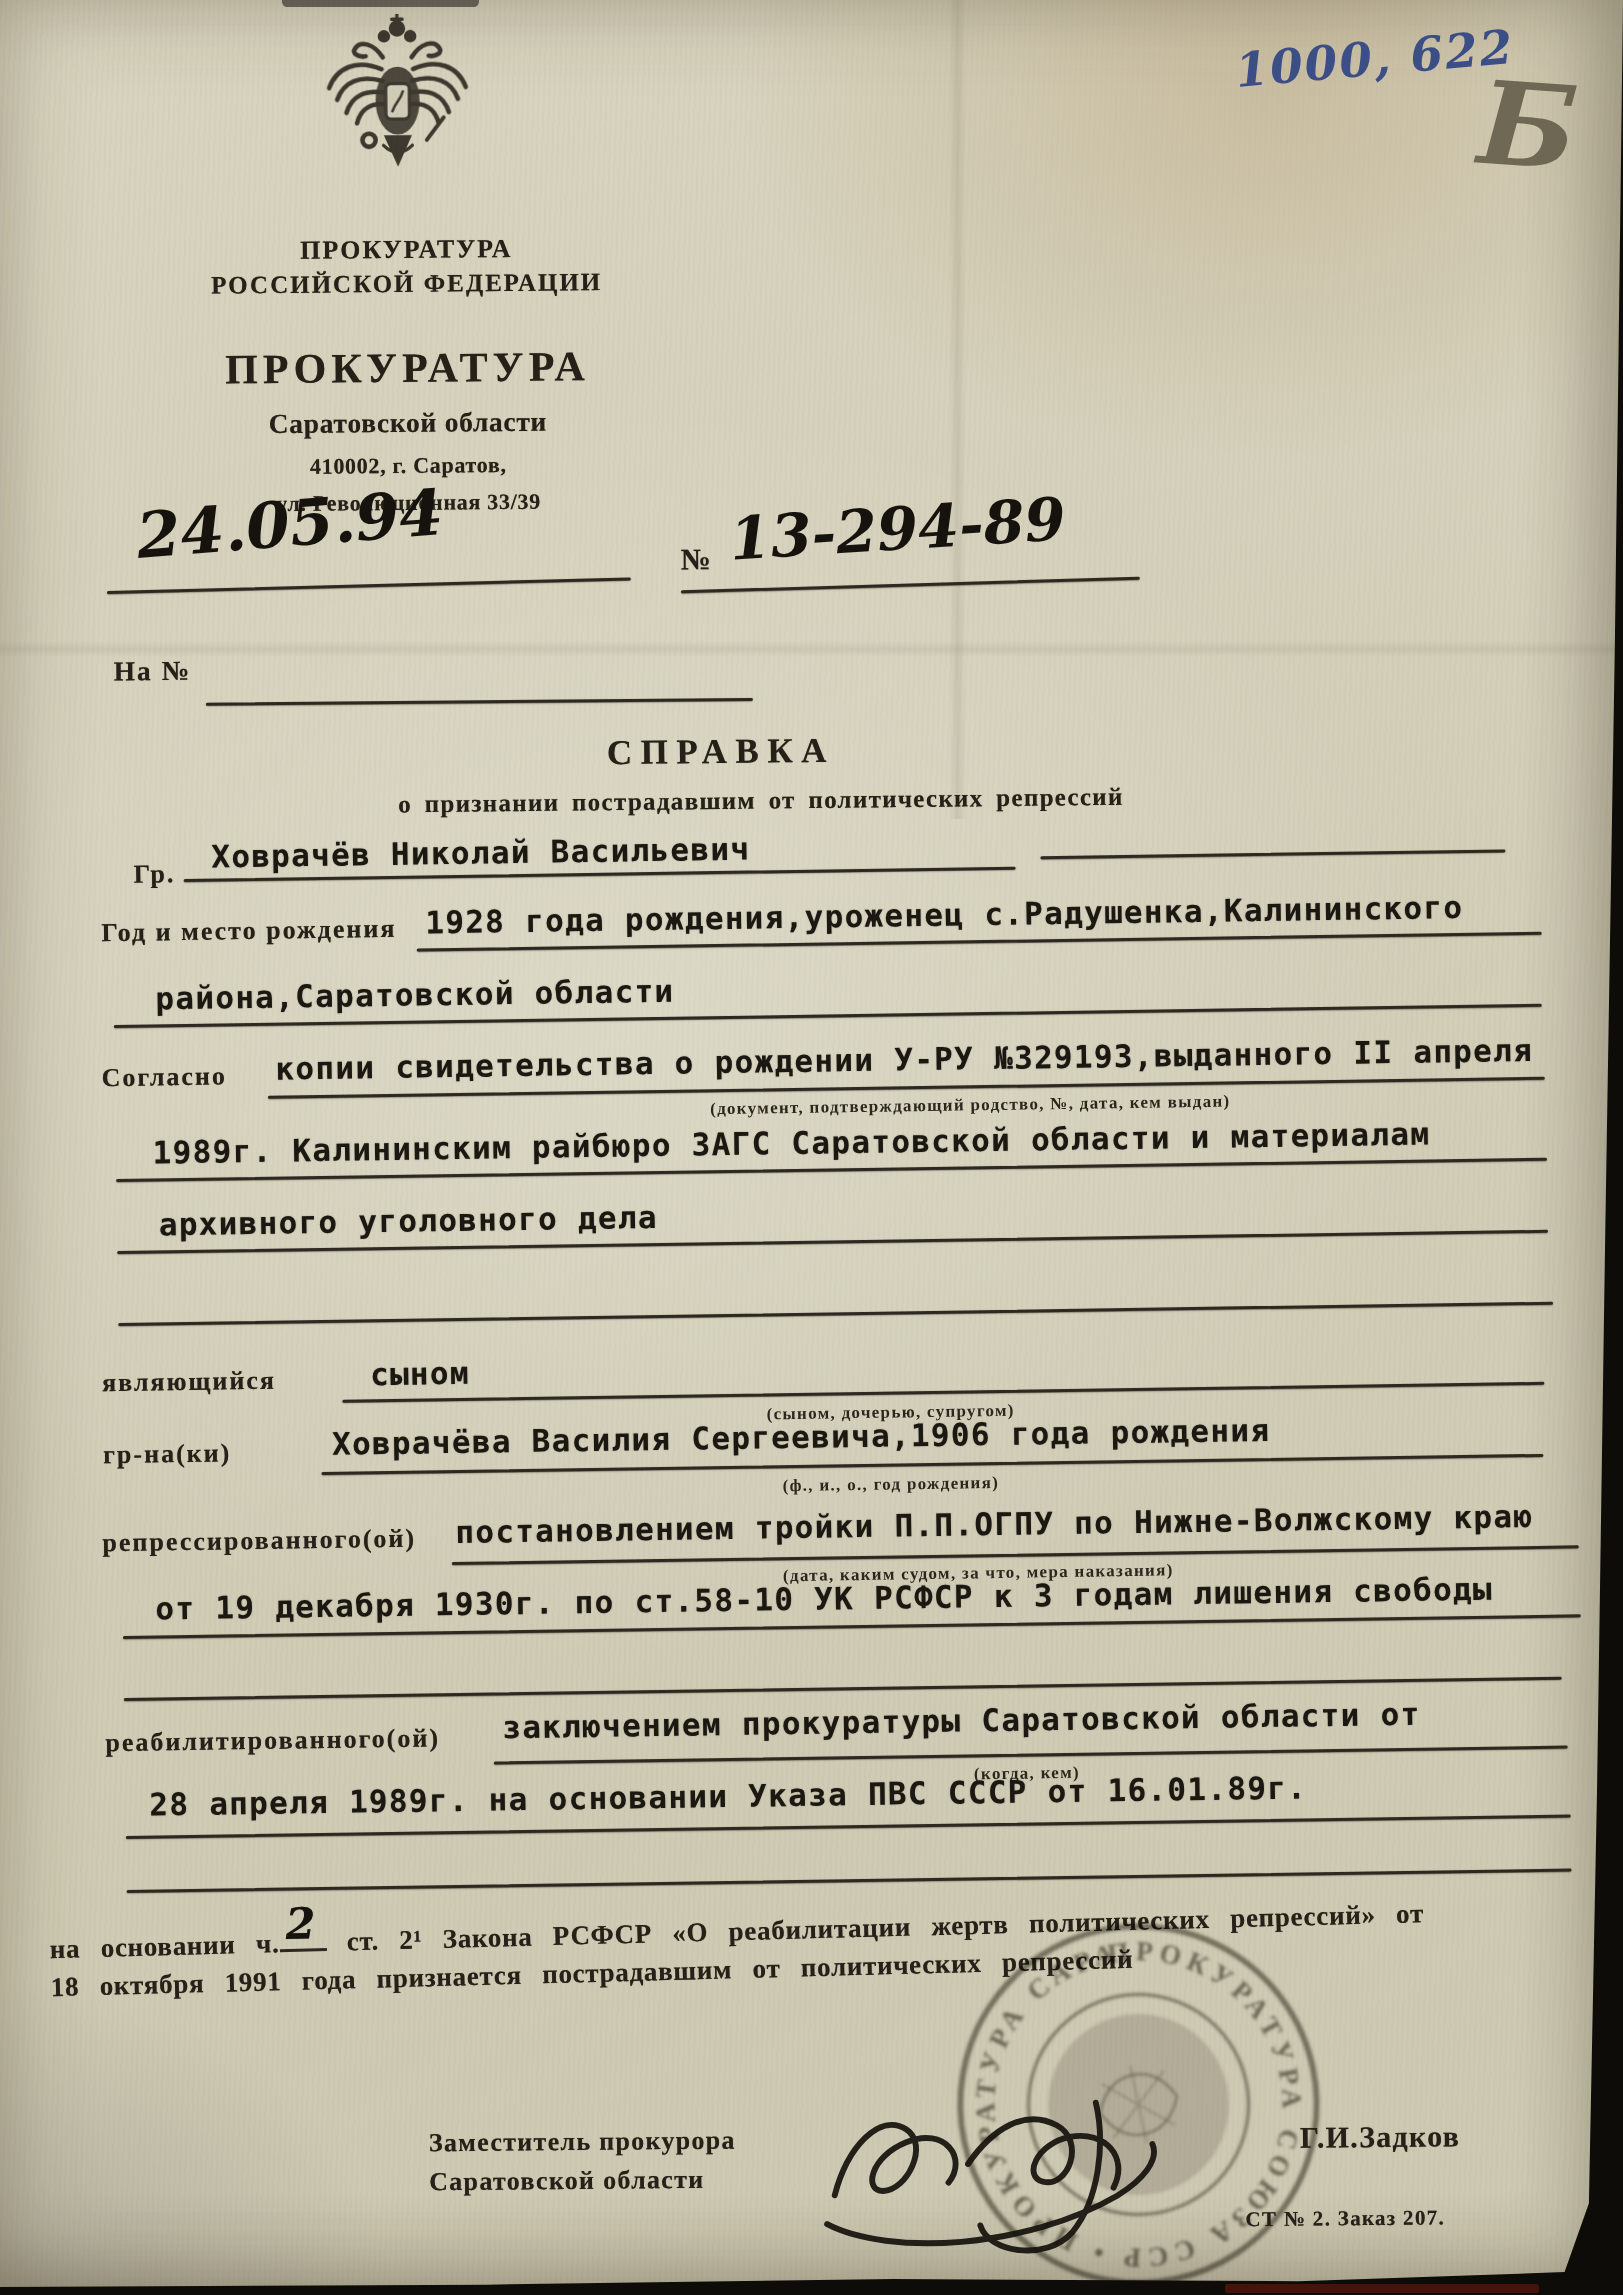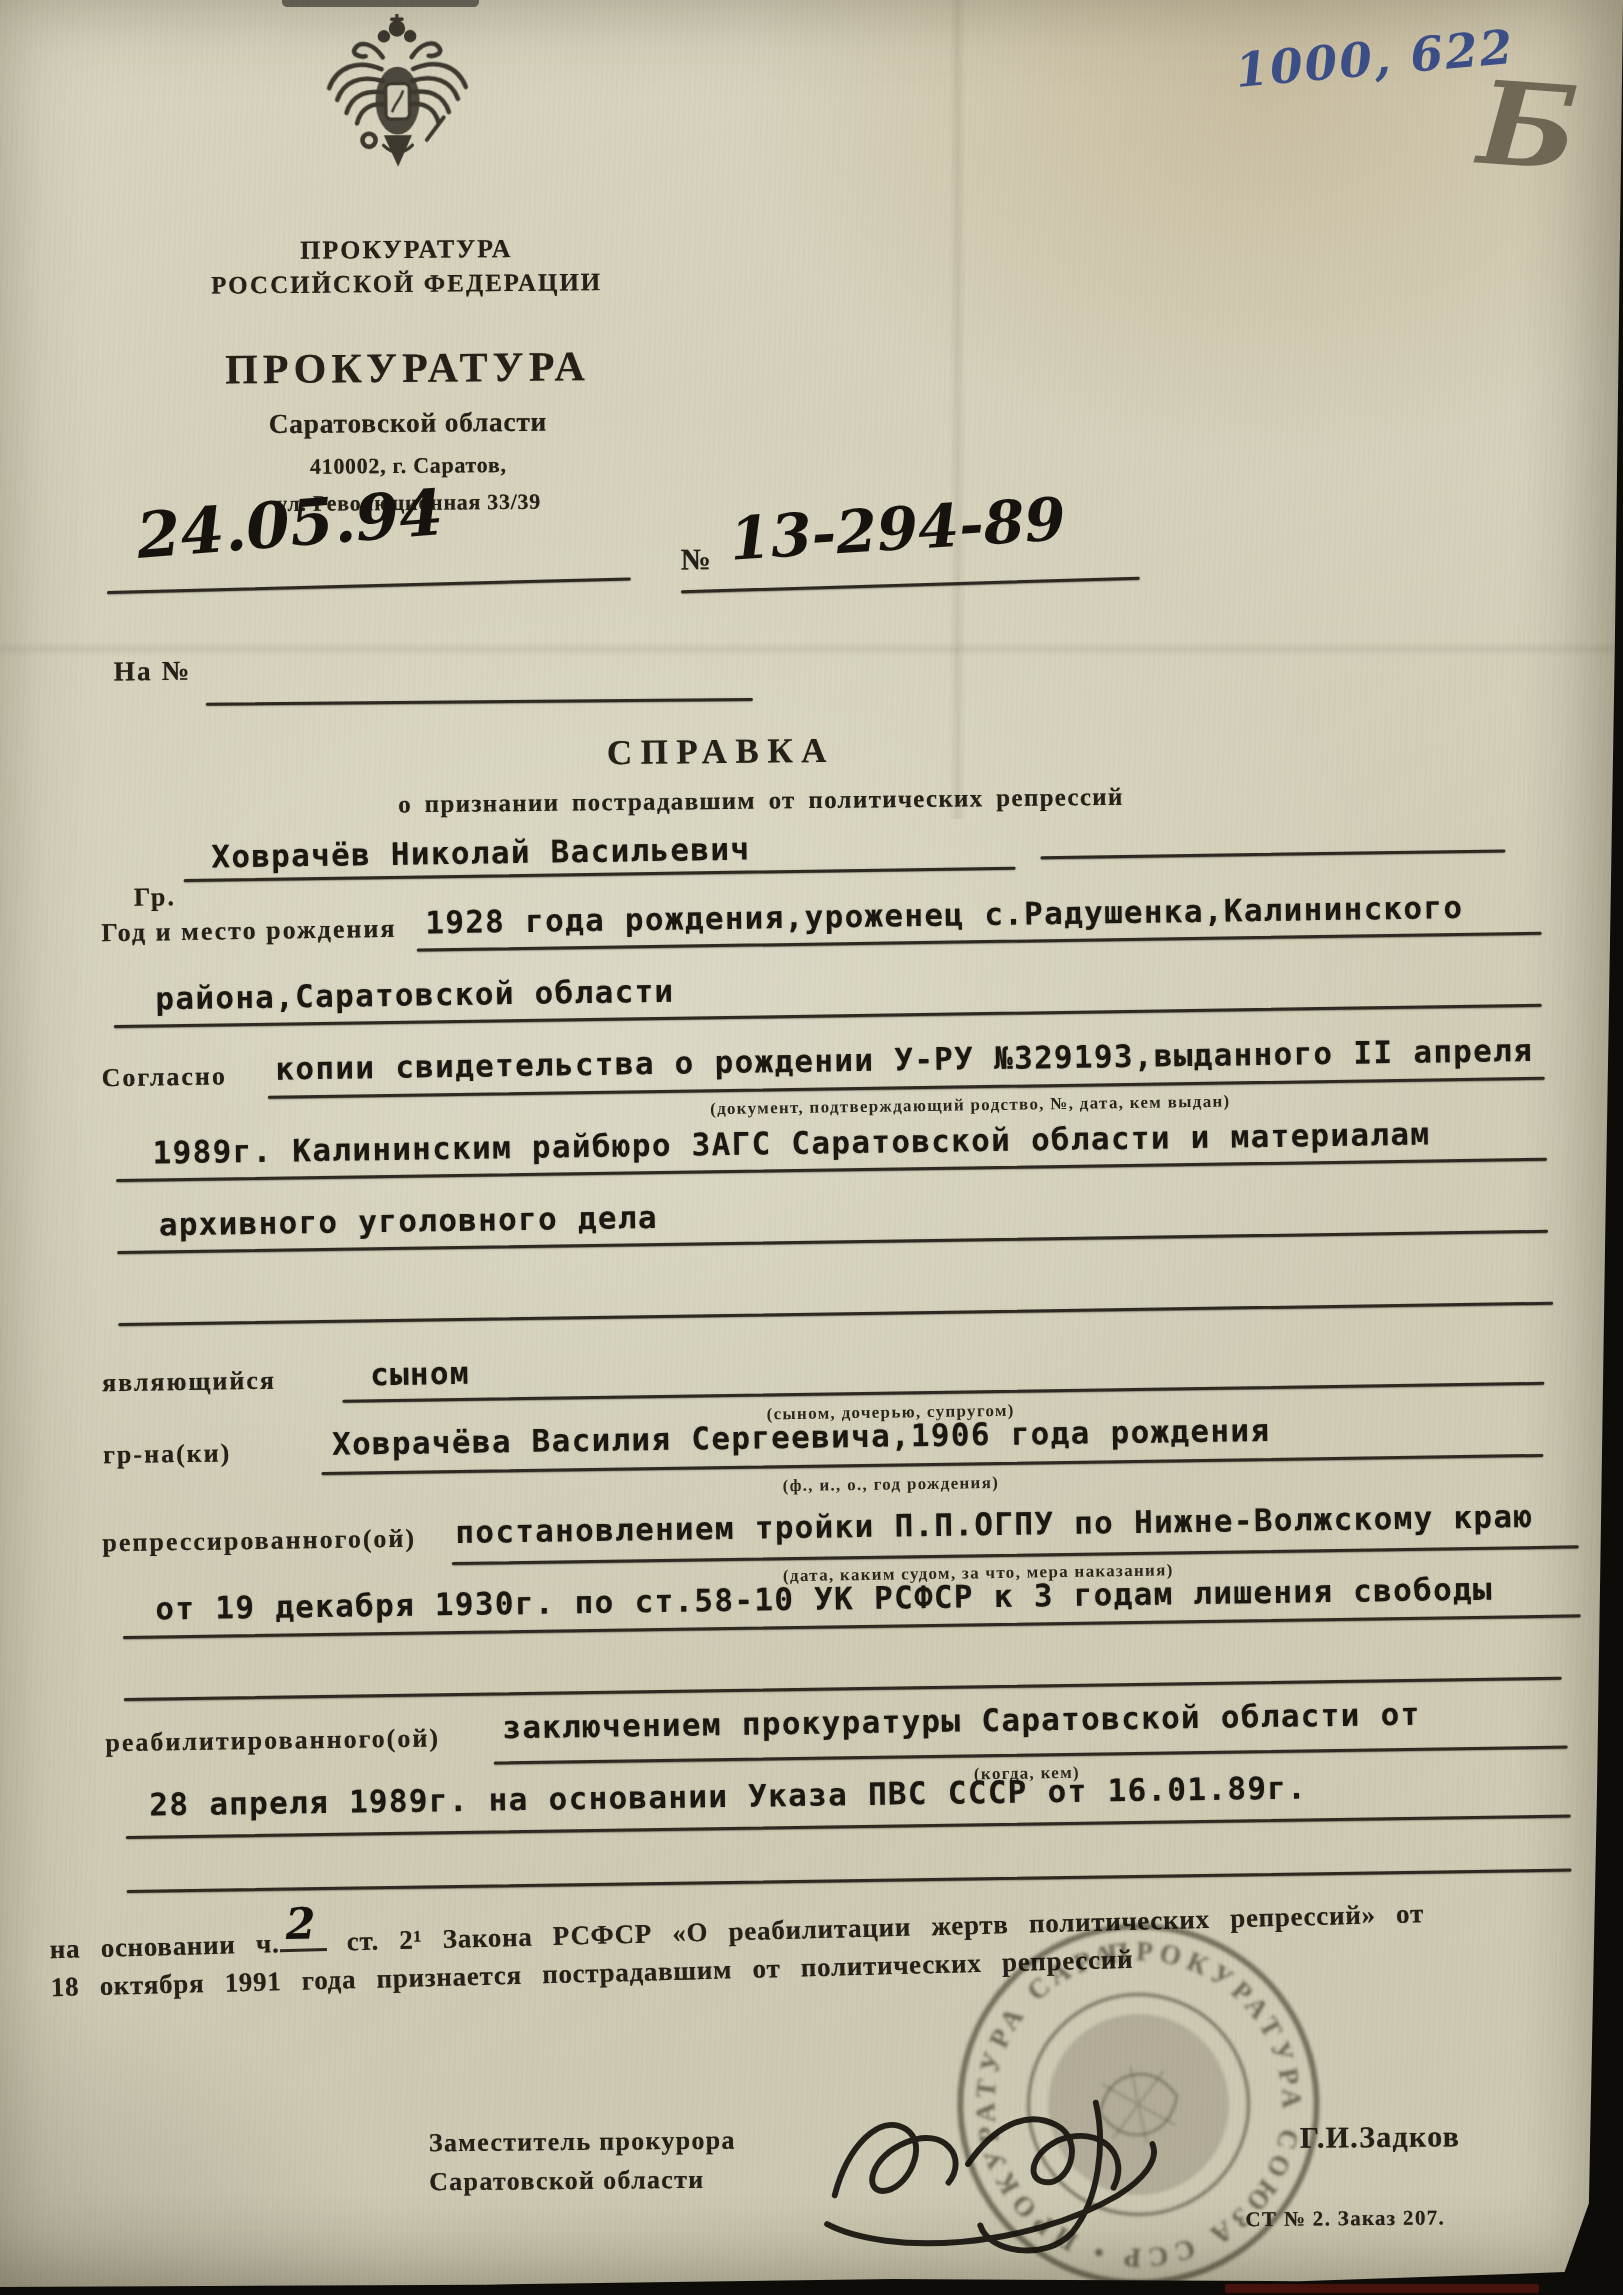--- a/index.html
+++ b/index.html
@@ -96,21 +96,21 @@
     <div class="abs hw-blue" style="left:1235px;top:31px;font-size:47px;transform:rotate(-5deg);letter-spacing:2px;">1000, 622</div>
     <div class="abs hw-pencil" style="left:1479px;top:58px;font-size:115px;transform:rotate(4deg);">Б</div>
 
     <div class="title-rot">
       <div class="abs printed" style="left:197px;top:732px;width:1048px;text-align:center;font-size:35px;letter-spacing:8.5px;">СПРАВКА</div>
       <div class="abs printed" style="left:197px;top:787px;width:1127px;text-align:center;font-size:25px;letter-spacing:1.3px;word-spacing:5.2px;">о признании пострадавшим от политических репрессий</div>
     </div>
 
     <div class="form-rot">
 
-      <div class="abs printed" style="left:141px;top:883px;font-size:26px;text-align:right;">Гр.</div>
+      <div class="abs printed" style="left:141px;top:860px;font-size:26px;text-align:right;">Гр.</div>
       <div class="abs typed" style="left:219px;top:840px;">Ховрачёв Николай Васильевич</div>
       <div class="rule" style="left:191px;top:880px;width:832px;"></div>
       <div class="rule" style="left:1048px;top:870px;width:465px;"></div>
 
       <div class="abs printed" style="left:108px;top:918px;font-size:26px;">Год и место рождения</div>
       <div class="abs typed" style="left:432px;top:909px;">1928 года рождения,уроженец с.Радушенка,Калининского</div>
       <div class="rule" style="left:423px;top:953px;width:1125px;"></div>
 
       <div class="abs typed" style="left:161px;top:981px;">района,Саратовской области</div>
       <div class="rule" style="left:119px;top:1025px;width:1428px;"></div>

